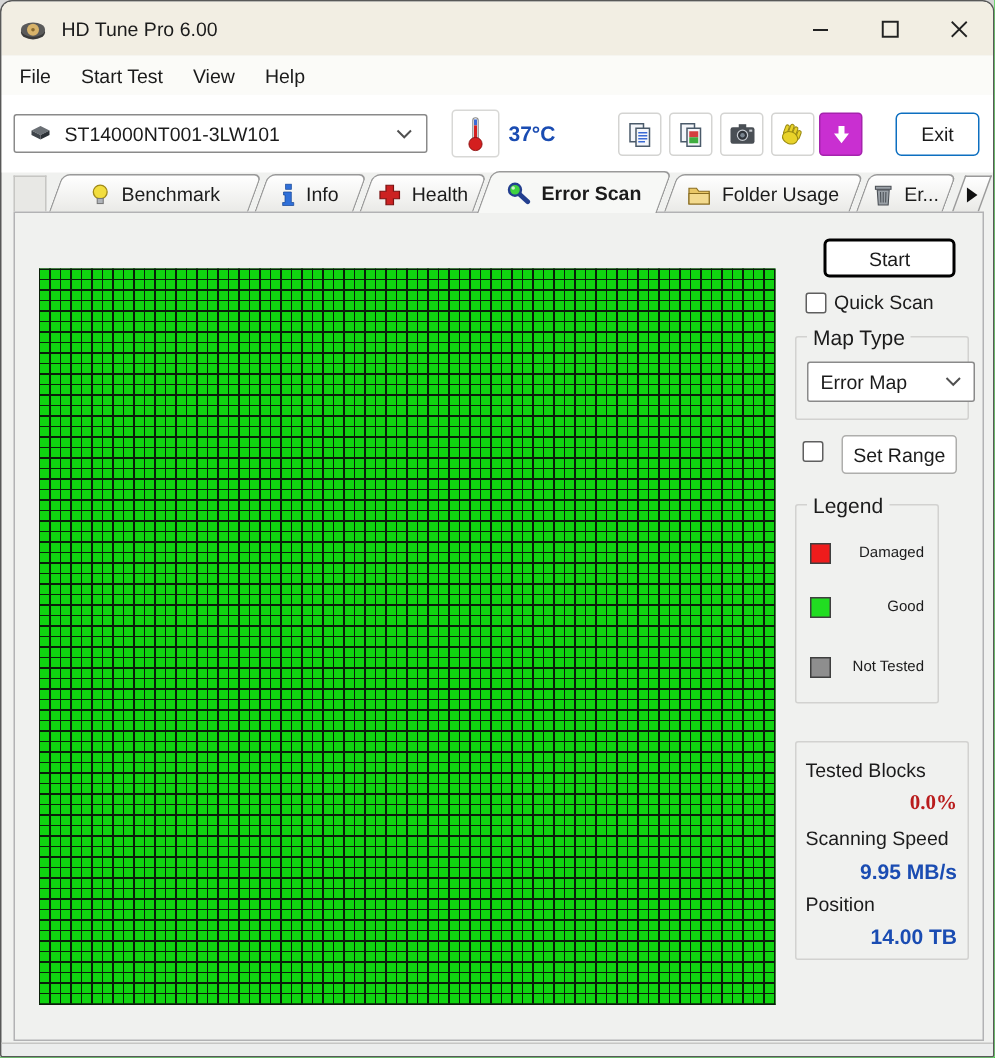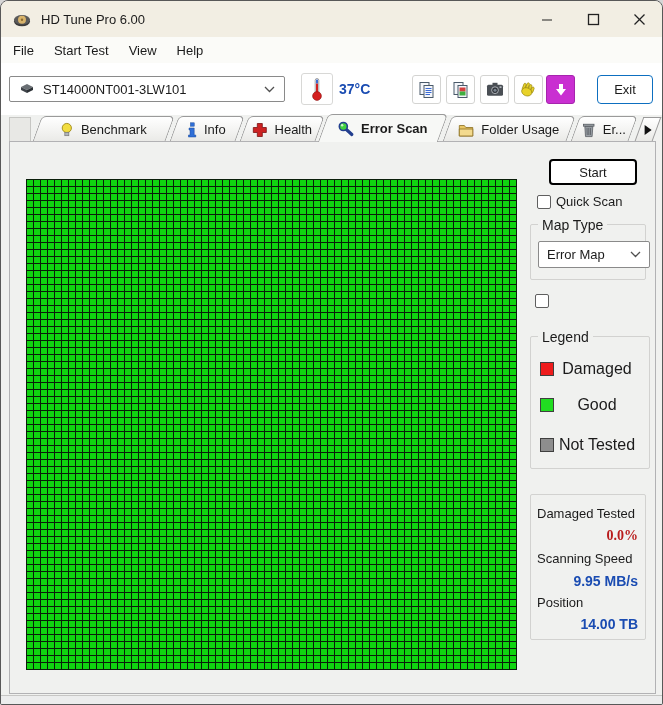--- a/index.html
+++ b/index.html
@@ -70,24 +70,24 @@
   .select { position:absolute; left:7px; top:16px; width:112px; height:27px; background:#fff;
     border:1px solid #8a8a8a; border-radius:2px; display:flex; align-items:center;
     padding:0 8px; font-size:13px; }
   .select .chev { margin-left:auto; }
 
   .setrange-check { position:absolute; left:525px; top:152px; }
   .setrange-btn { position:absolute; left:551px; top:148px; width:77px; height:26px; background:#fff;
     border:1px solid #aeaeac; border-radius:3px; font-size:13px; display:flex;
     align-items:center; justify-content:center; }
 
-  .legend-box { left:520px; top:194px; width:120px; height:133px; }
+  .legend-box { left:520px; top:194px; width:96px; height:133px; }
   .legend-row { position:absolute; left:9px; right:9px; height:15px; display:flex; align-items:center; }
   .swatch { width:14px; height:14px; border:1px solid #3f3f3f; }
-  .legend-row .lab { flex:1; text-align:center; font-size:16px; }
+  .legend-row .lab { flex:1; text-align:right; font-size:10px; }
 
   .stats-box { position:absolute; left:520px; top:352px; width:116px; height:146px;
     border:1px solid #d2d2d0; border-radius:2px; }
   .stat-label { position:absolute; left:6px; font-size:13px; white-space:nowrap; }
   .stat-value { position:absolute; right:7px; font-size:14px; font-weight:bold; white-space:nowrap; }
 
   .bottom-strip { position:absolute; left:0; right:0; bottom:0; height:9px;
     background:#eceded; border-top:1px solid #c6c6c4; }
 </style>
 </head>
@@ -286,39 +286,40 @@
       <span class="gb-label">Map Type</span>
       <div class="select">
         <span>Error Map</span>
         <svg class="chev" width="11" height="7">
           <polyline points="1,1 5.5,5.5 10,1" fill="none" stroke="#505050" stroke-width="1.3"></polyline>
         </svg>
       </div>
     </div>
 
     <div class="checkbox setrange-check"></div>
+    <div class="setrange-btn">Set Range</div>
 
     <div class="groupbox legend-box">
       <span class="gb-label">Legend</span>
       <div class="legend-row" style="top:24px;">
         <div class="swatch" style="background-color: rgb(238, 28, 28);"></div>
         <span class="lab">Damaged</span>
       </div>
       <div class="legend-row" style="top:60px;">
         <div class="swatch" style="background-color: rgb(33, 221, 33);"></div>
         <span class="lab">Good</span>
       </div>
       <div class="legend-row" style="top:100px;">
         <div class="swatch" style="background-color: rgb(142, 142, 142);"></div>
         <span class="lab">Not Tested</span>
       </div>
     </div>
 
     <div class="stats-box">
-      <span class="stat-label" style="top:11px;">Damaged Tested</span>
+      <span class="stat-label" style="top:11px;">Tested Blocks</span>
       <span class="stat-value" style="top: 33px; color: #b91c1c; font-family: Liberation Serif, serif;">0.0%</span>
       <span class="stat-label" style="top:56px;">Scanning Speed</span>
       <span class="stat-value" style="top: 78px; color: rgb(26, 76, 178);">9.95 MB/s</span>
       <span class="stat-label" style="top:100px;">Position</span>
       <span class="stat-value" style="top: 121px; color: rgb(26, 76, 178);">14.00 TB</span>
     </div>
   </div>
 
   <div class="bottom-strip"></div>
 </div>

